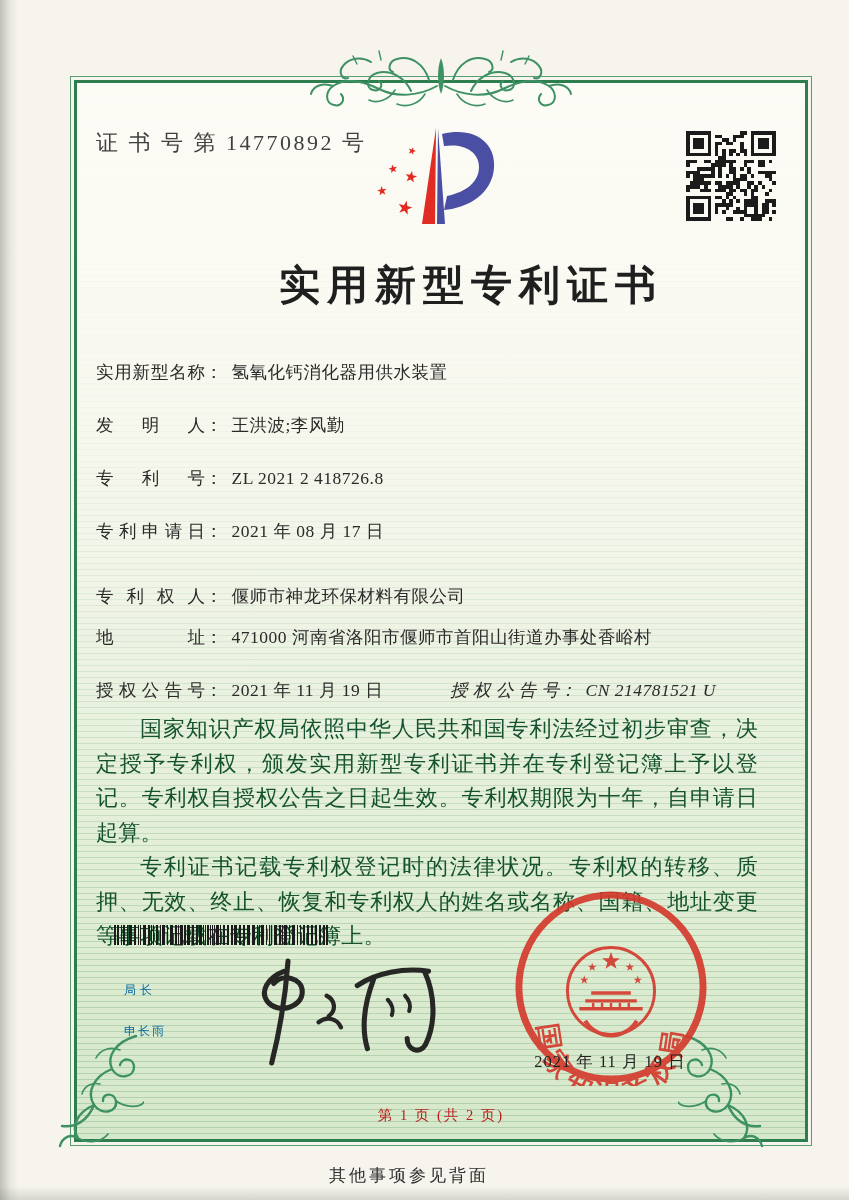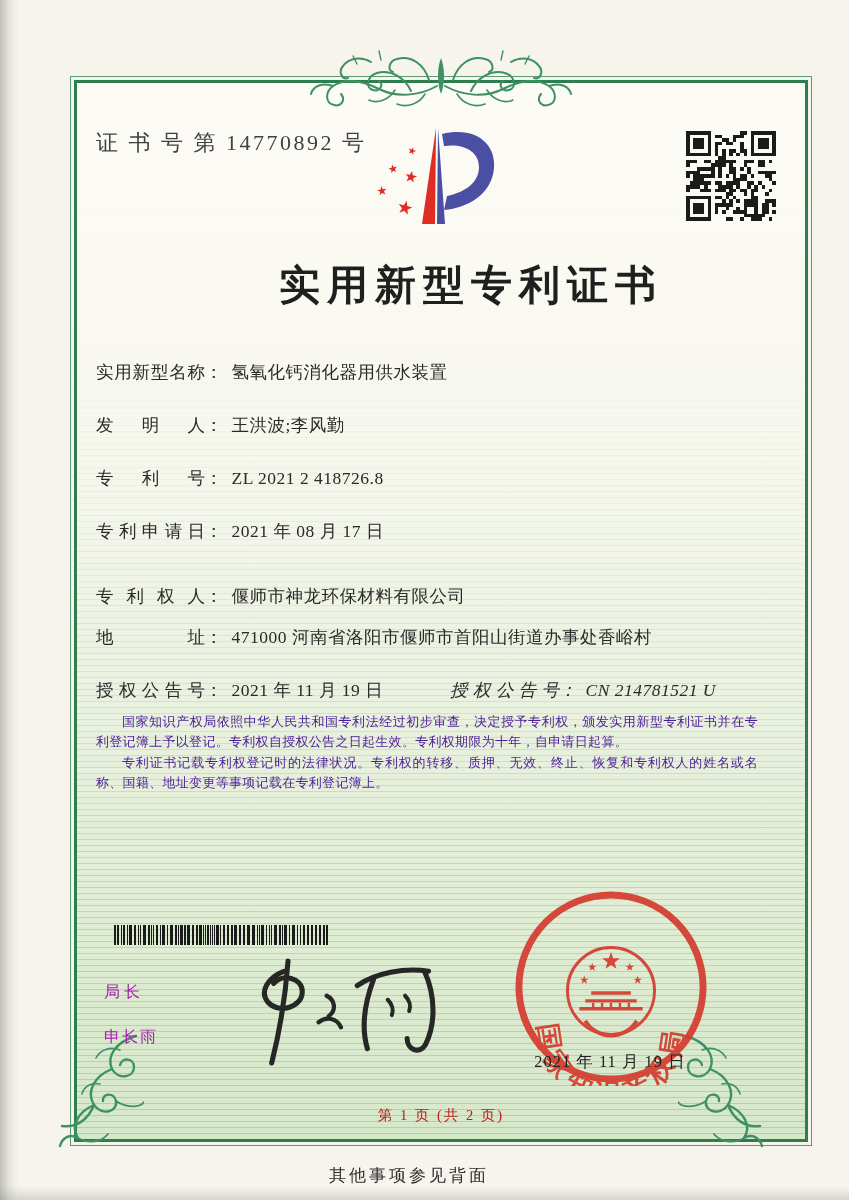--- a/index.html
+++ b/index.html
@@ -37,27 +37,27 @@
   .cert-title{position:absolute;left:70px;top:258px;width:802px;text-align:center;
     font-size:41px;font-weight:700;letter-spacing:7px;color:#1f1f1f;}
 
   .fields{position:absolute;left:96px;top:0;width:660px;}
   .f-row{position:absolute;left:0;width:660px;height:30px;font-size:17.5px;color:#2a2a2a;white-space:nowrap;}
   .f-label{display:inline-block;width:109px;text-align:justify;text-align-last:justify;}
   .f-colon{display:inline-block;margin-right:9px;}
   .f-value{letter-spacing:.5px;}
   .f-pair2{position:absolute;left:354px;top:0;font-style:italic;}
 
-  .body-text{position:absolute;left:96px;top:712px;width:662px;font-size:13px;
-    line-height:1.57;color:#4c1d95;text-align:justify;}
+  .body-text{position:absolute;left:96px;top:712px;width:662px;font-size:22px;
+    line-height:1.57;color:#14532d;text-align:justify;}
   .body-text p{text-indent:2em;letter-spacing:.3px;}
 
   .barcode{position:absolute;left:114px;top:925px;width:216px;height:20px;}
 
-  .signer{position:absolute;left:104px;top:982px;font-size:16px;letter-spacing:4px;color:#a21caf;}
+  .signer{position:absolute;left:124px;top:982px;font-size:12px;letter-spacing:4px;color:#0369a1;}
   .signer .name{display:block;margin-top:24px;letter-spacing:2px;}
   .signature{position:absolute;left:218px;top:955px;width:250px;height:112px;}
 
   .seal{position:absolute;left:512px;top:888px;width:198px;height:198px;opacity:.9;}
   .seal-date{position:absolute;left:505px;top:1051px;width:210px;text-align:center;
     font-size:16.5px;letter-spacing:1px;color:#222;}
 
   .page-num{position:absolute;left:70px;top:1106px;width:742px;text-align:center;
     font-size:14.5px;letter-spacing:2px;color:#b91c1c;}
   .back-note{position:absolute;left:0;top:1164px;width:818px;text-align:center;

